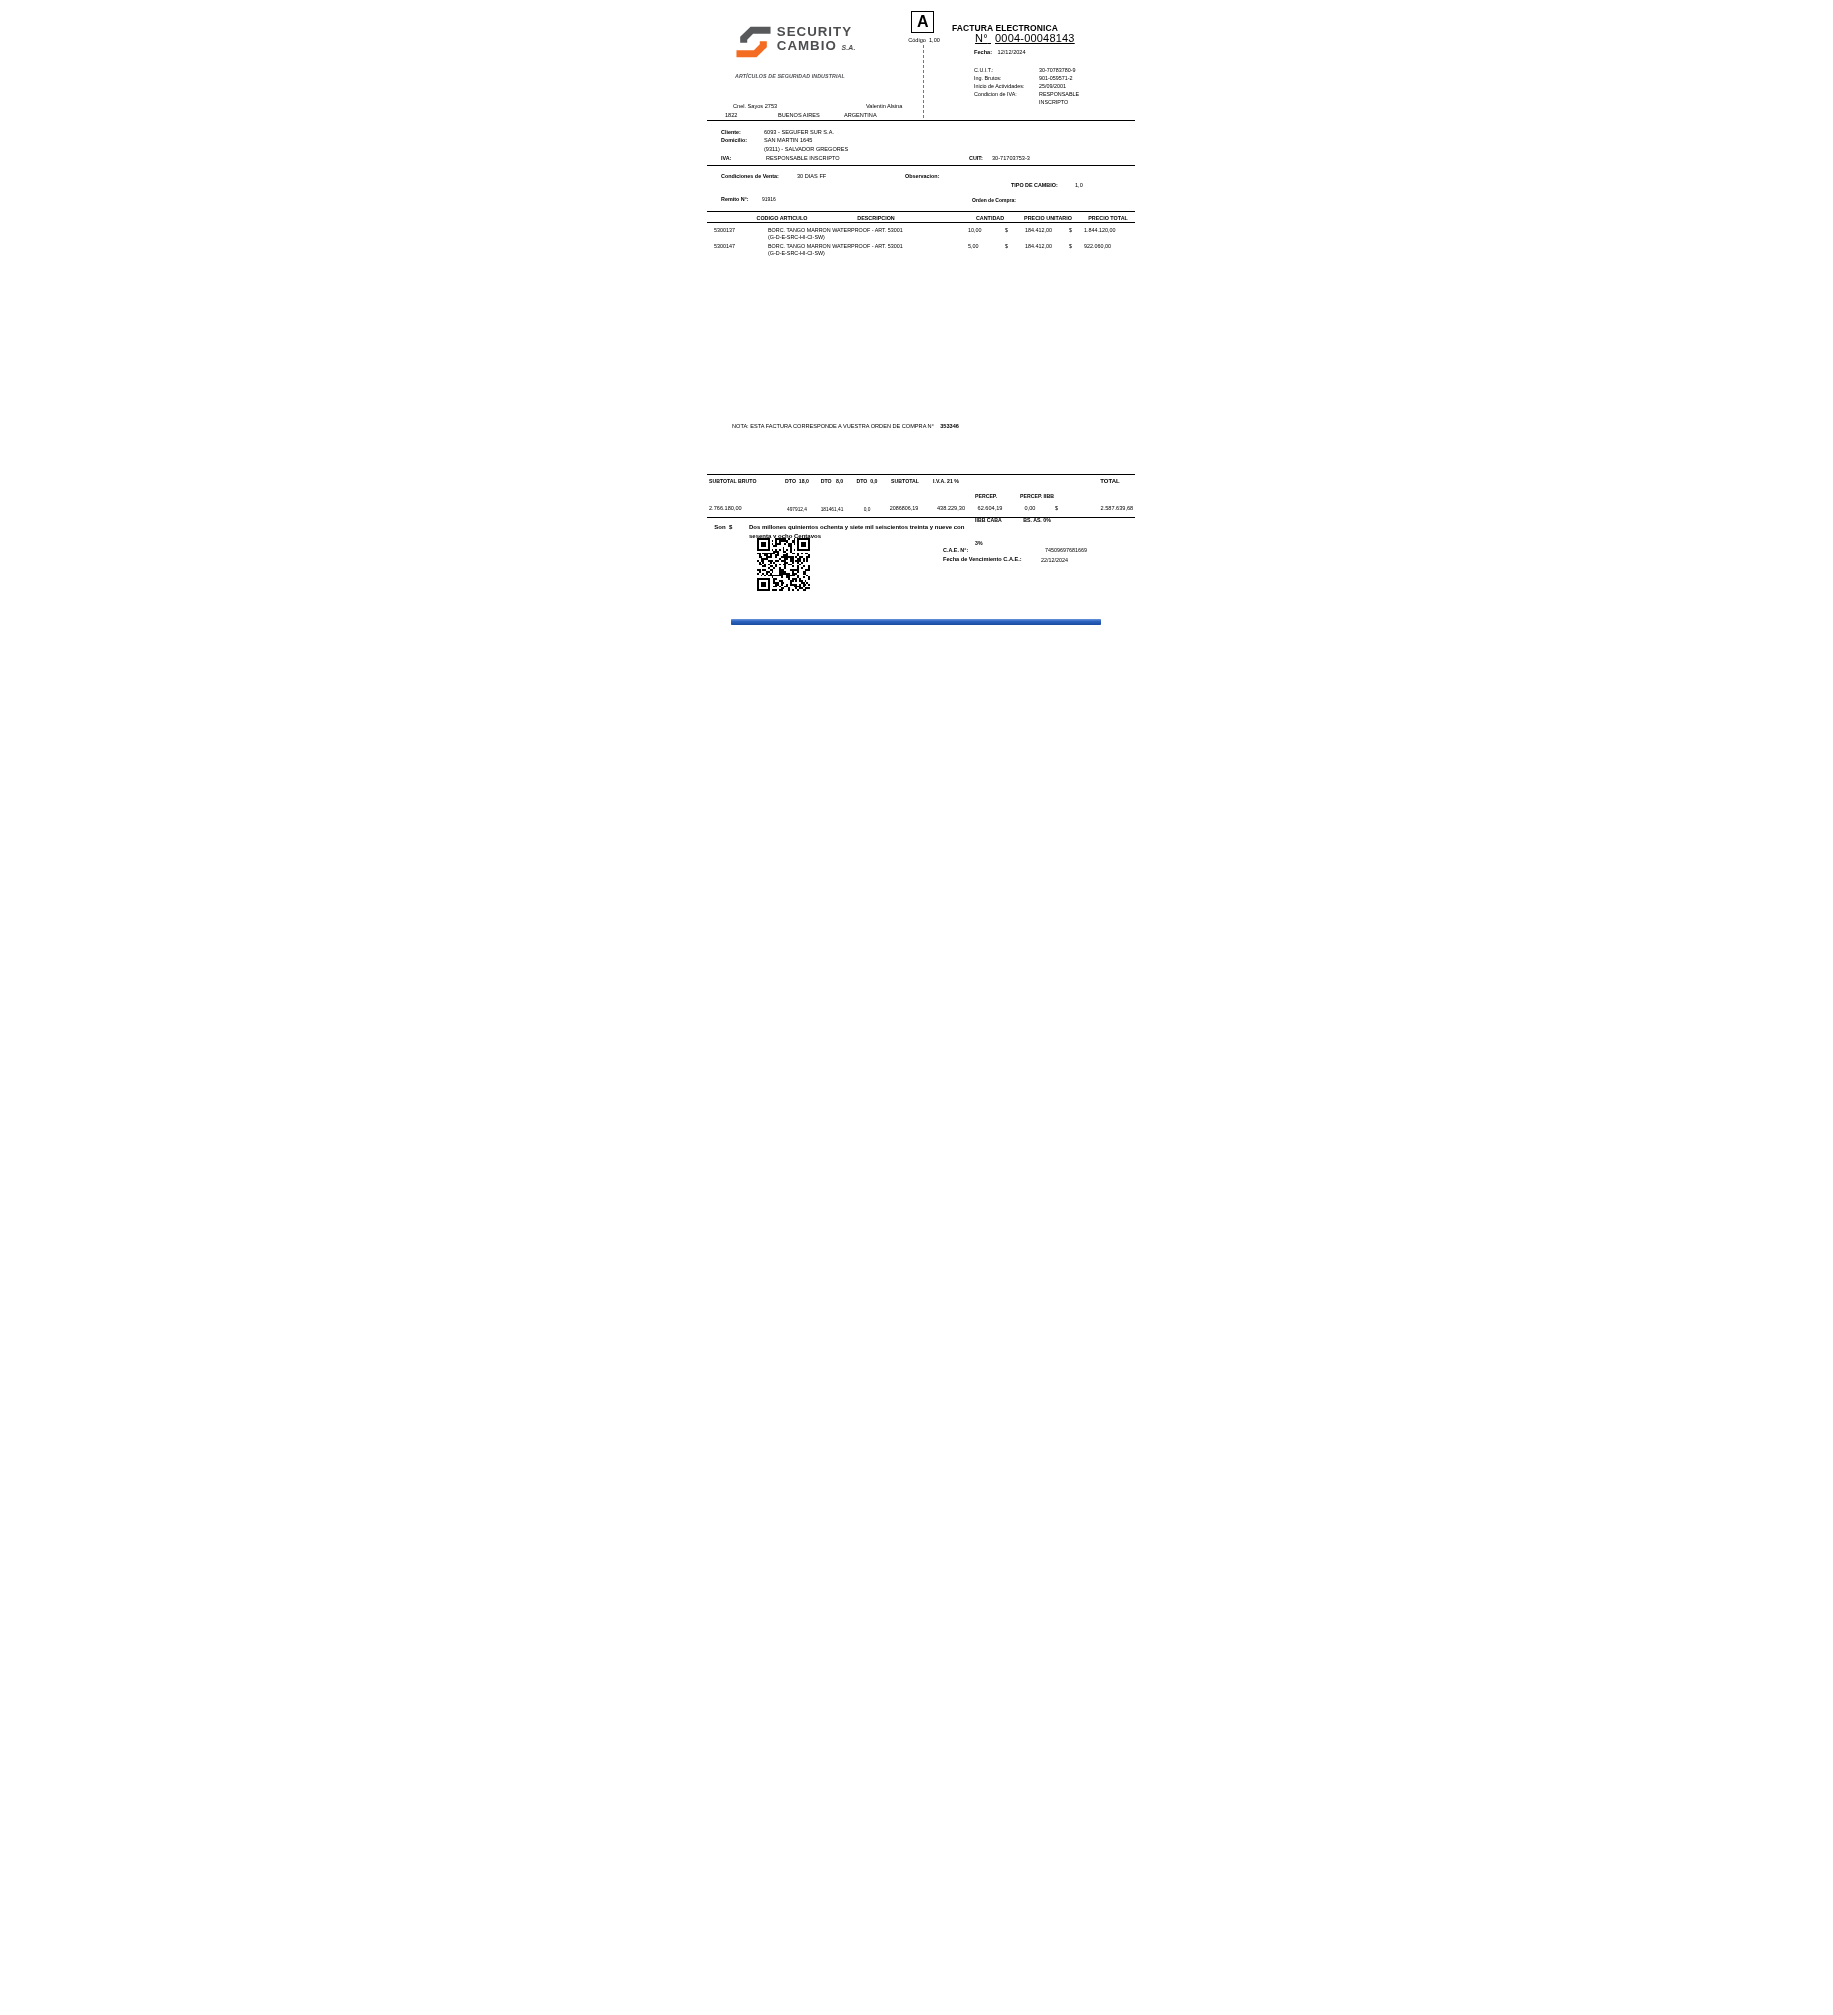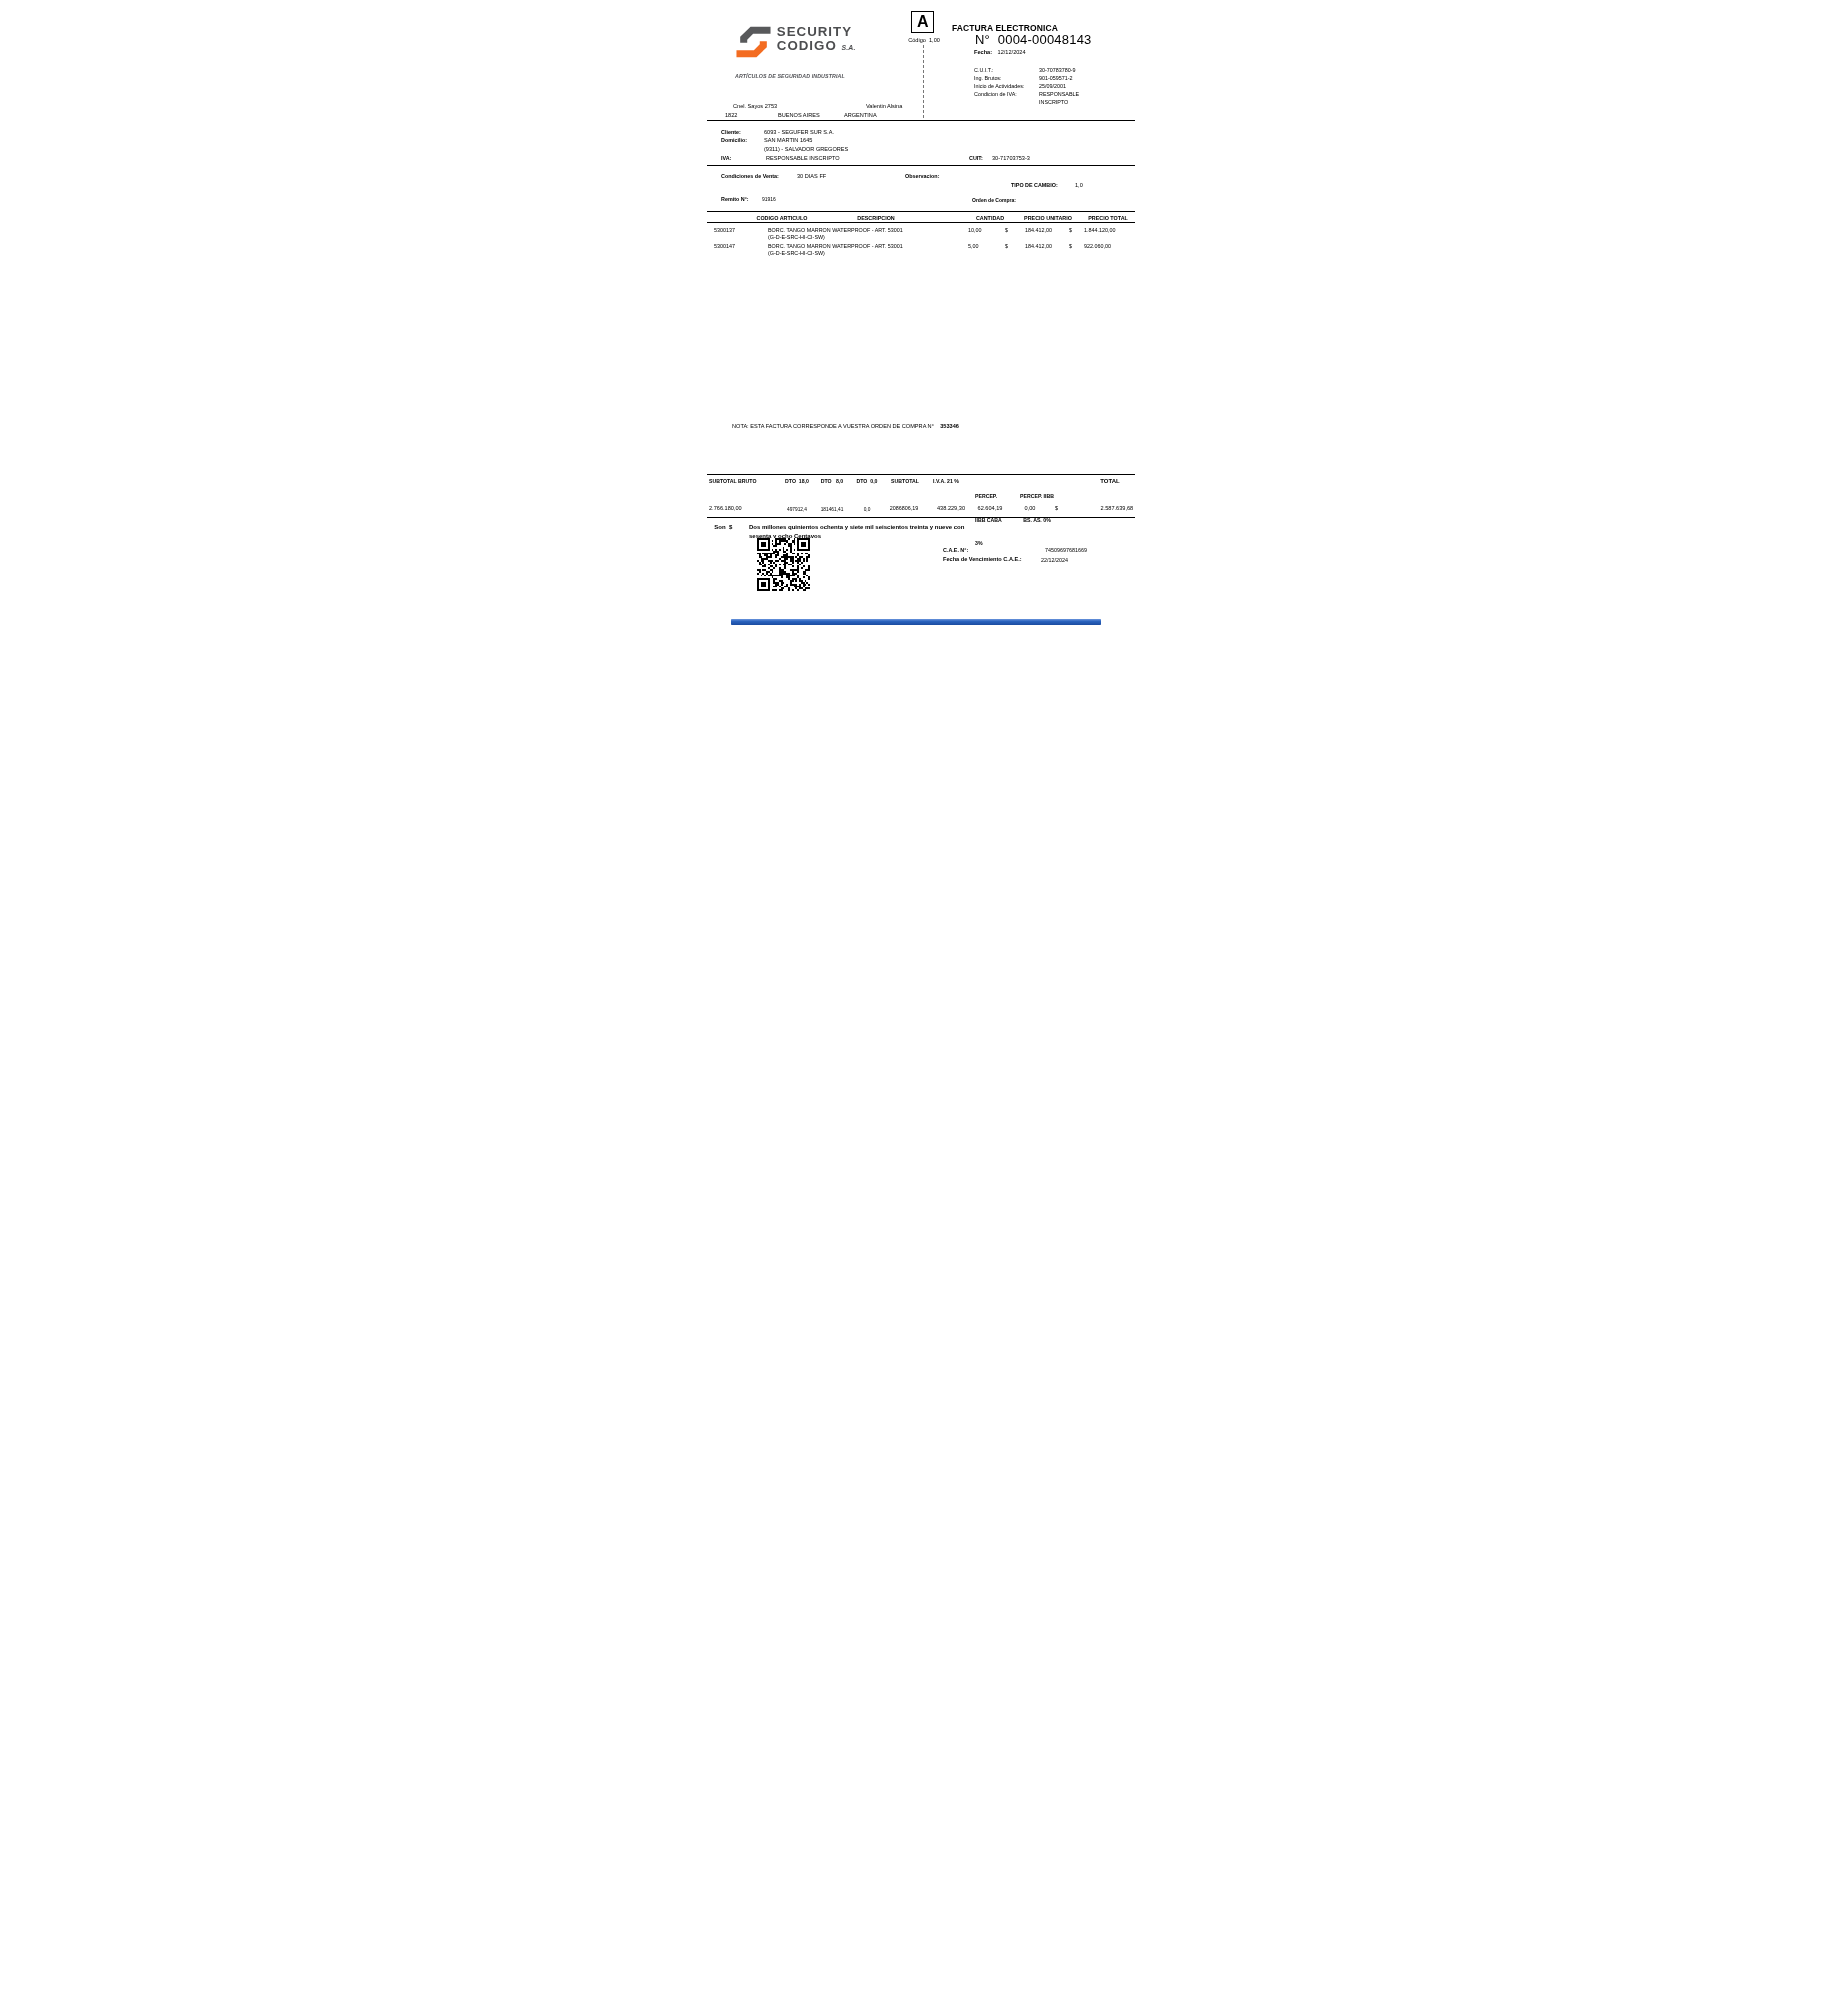--- a/index.html
+++ b/index.html
@@ -13,21 +13,21 @@
   .fs12{font-size:4.8px}.fs125{font-size:5px}.fs135{font-size:5.4px}.fs14{font-size:5.6px}.fs15{font-size:6px}
   .hr { position:absolute; left:12px; width:428px; height:0; border-top:0.6px solid #000; }
   .hr2 { border-top:0.8px solid #000; }
   .vdash { border-left:0.8px dashed #777; width:0; }
   .letter-box { width:23.4px; height:22px; border:1.4px solid #000; display:flex; align-items:center; justify-content:center; font-size:16px; font-weight:bold; background:#fff; }
   .logo { display:flex; align-items:flex-start; gap:4.8px; }
   .logo-n1, .logo-n2 { font-size:13.3px; font-weight:bold; color:#4d4e50; letter-spacing:1px; line-height:14px; white-space:nowrap; }
   .logo-sa { font-size:6.9px; font-style:italic; font-weight:bold; letter-spacing:0.2px; }
   .tagline { font-size:5.3px; font-weight:bold; font-style:italic; color:#55565a; letter-spacing:0.1px; }
   .title { font-size:8.5px; font-weight:bold; letter-spacing:0.1px; }
-  .invnum { font-size:13px; letter-spacing:0.2px; }
+  .invnum { font-size:11px; letter-spacing:0.2px;text-decoration:underline; }
   .fiscal { font-size:5.4px; line-height:8px; }
   .flab { display:inline-block; width:65px; }
   .fval { display:inline-block; vertical-align:top; }
   .items-desc { line-height:7.3px; }
   .th { font-weight:bold; font-size:5.4px; white-space:nowrap; }
   .tth { font-weight:bold; font-size:5.2px; white-space:pre; line-height:7.7px; }
   .son-words { font-size:6px; font-weight:bold; line-height:8.9px; }
   .footer-bar { background:linear-gradient(180deg,#6a95dc 0%,#2a63be 40%,#1a4ba0 100%); border-radius:0.8px; }
   .qr-box { background:#fff; }
 </style>
@@ -36,21 +36,21 @@
 
 <div class="page">
 
   <div class="abs logo" style="left:40px; top:25px;">
     <svg width="37" height="34" viewBox="0 0 100 90" aria-hidden="true">
       <polygon points="96,4 42,4 14,31 14,47 33,47 33,39 49,23 96,23" fill="#58595B"></polygon>
       <polygon points="4,86 58,86 86,59 86,43 67,43 67,51 51,67 4,67" fill="#F36C21"></polygon>
     </svg>
     <div>
       <div class="logo-n1">SECURITY</div>
-      <div class="logo-n2"><span>CODIGO</span> <span class="logo-sa">S.A.</span></div>
+      <div class="logo-n2"><span>CAMBIO</span> <span class="logo-sa">S.A.</span></div>
     </div>
   </div>
   <div class="abs tagline" style="left:40px; top:73px;">ARTÍCULOS DE SEGURIDAD INDUSTRIAL</div>
 
   <div class="abs letter-box" style="left:216px; top:11.3px;">
     <span>A</span>
   </div>
   <div class="abs fs14" style="left:204px; top:37px; width:50px; text-align:center;">
     <span>Código</span>&nbsp;&nbsp;<span>1,00</span>
   </div>

